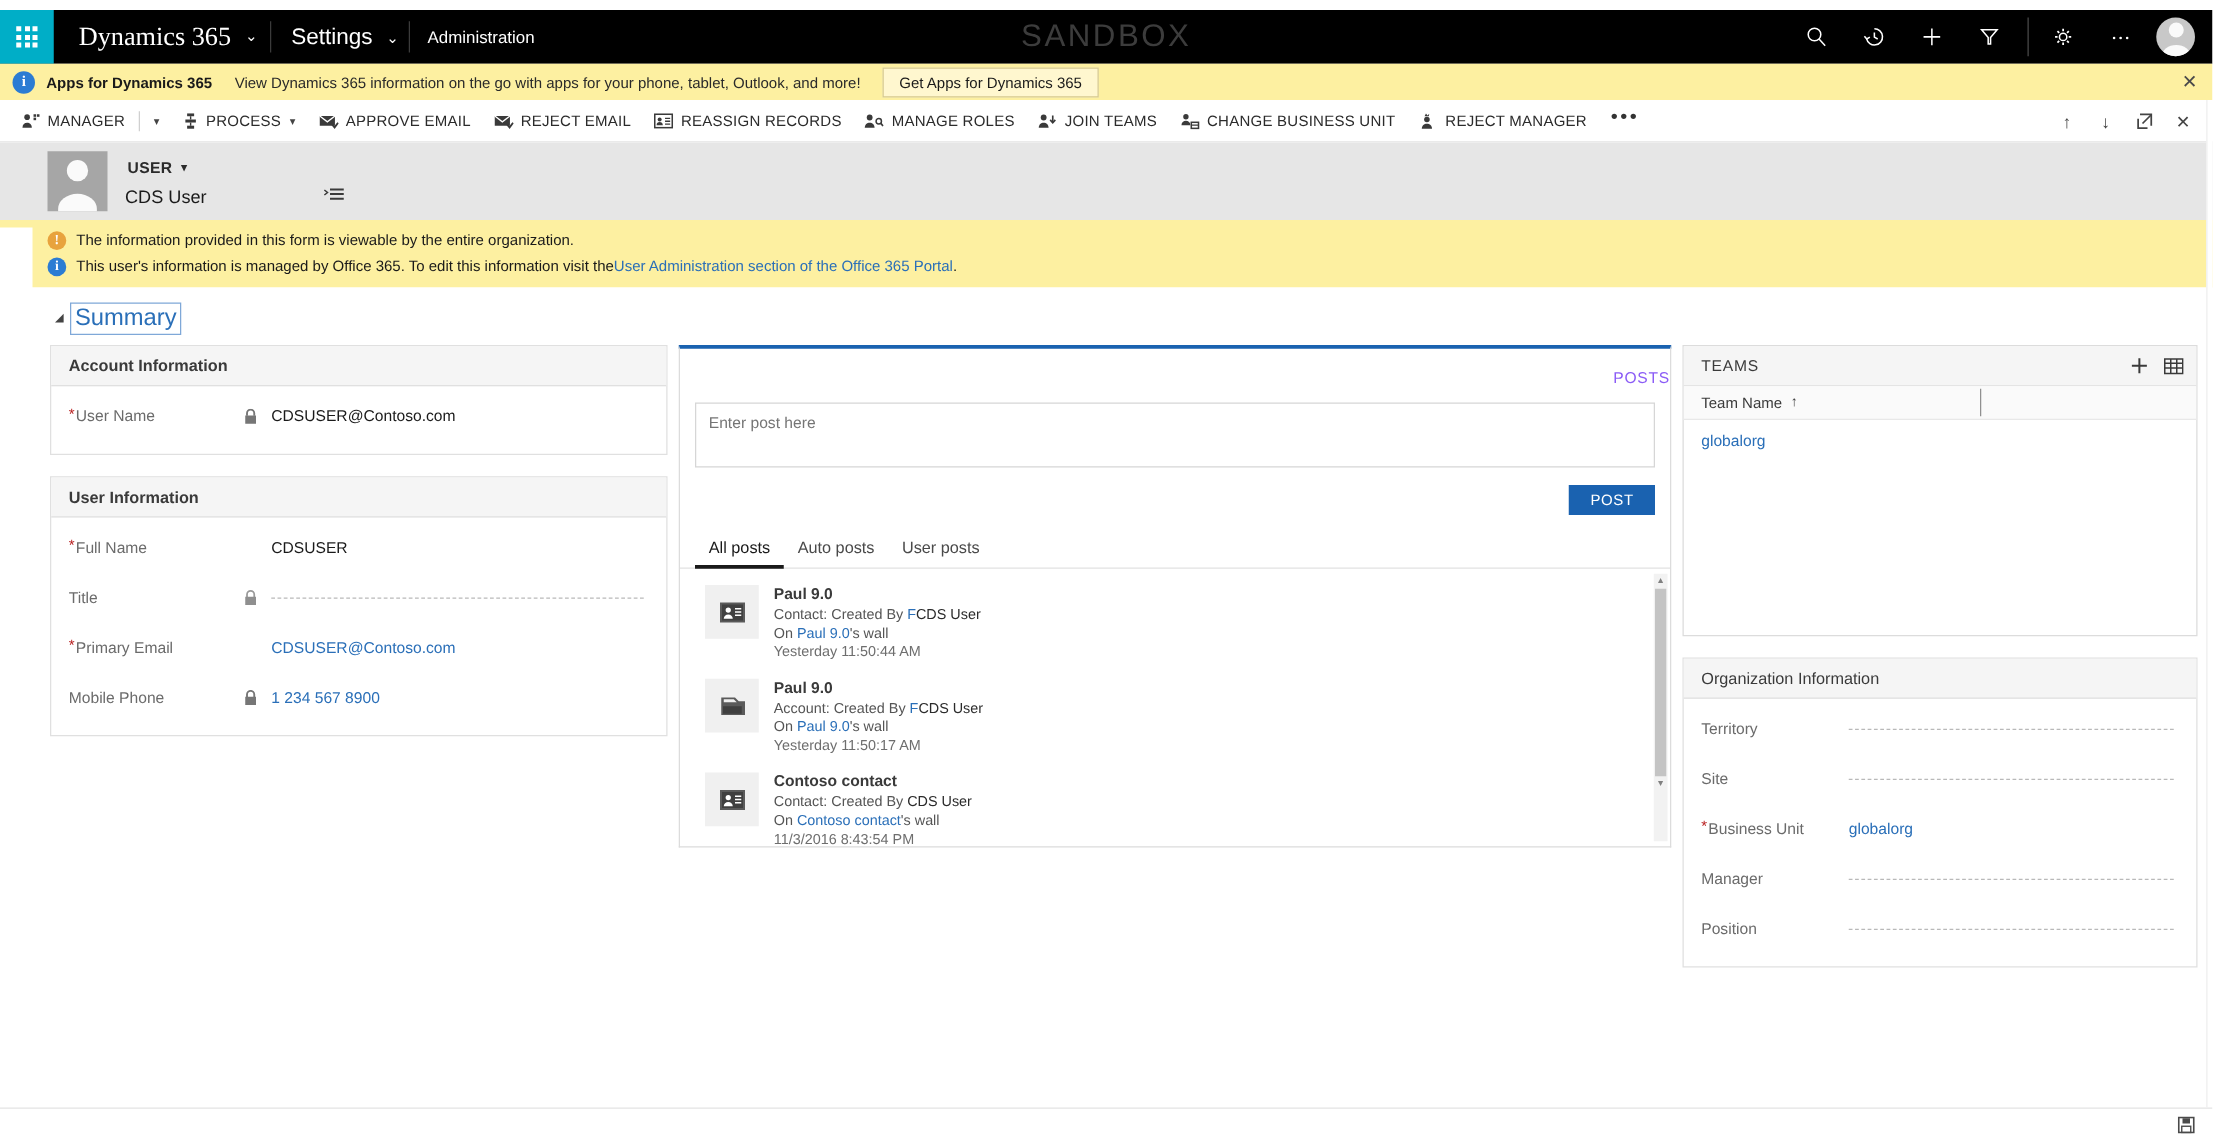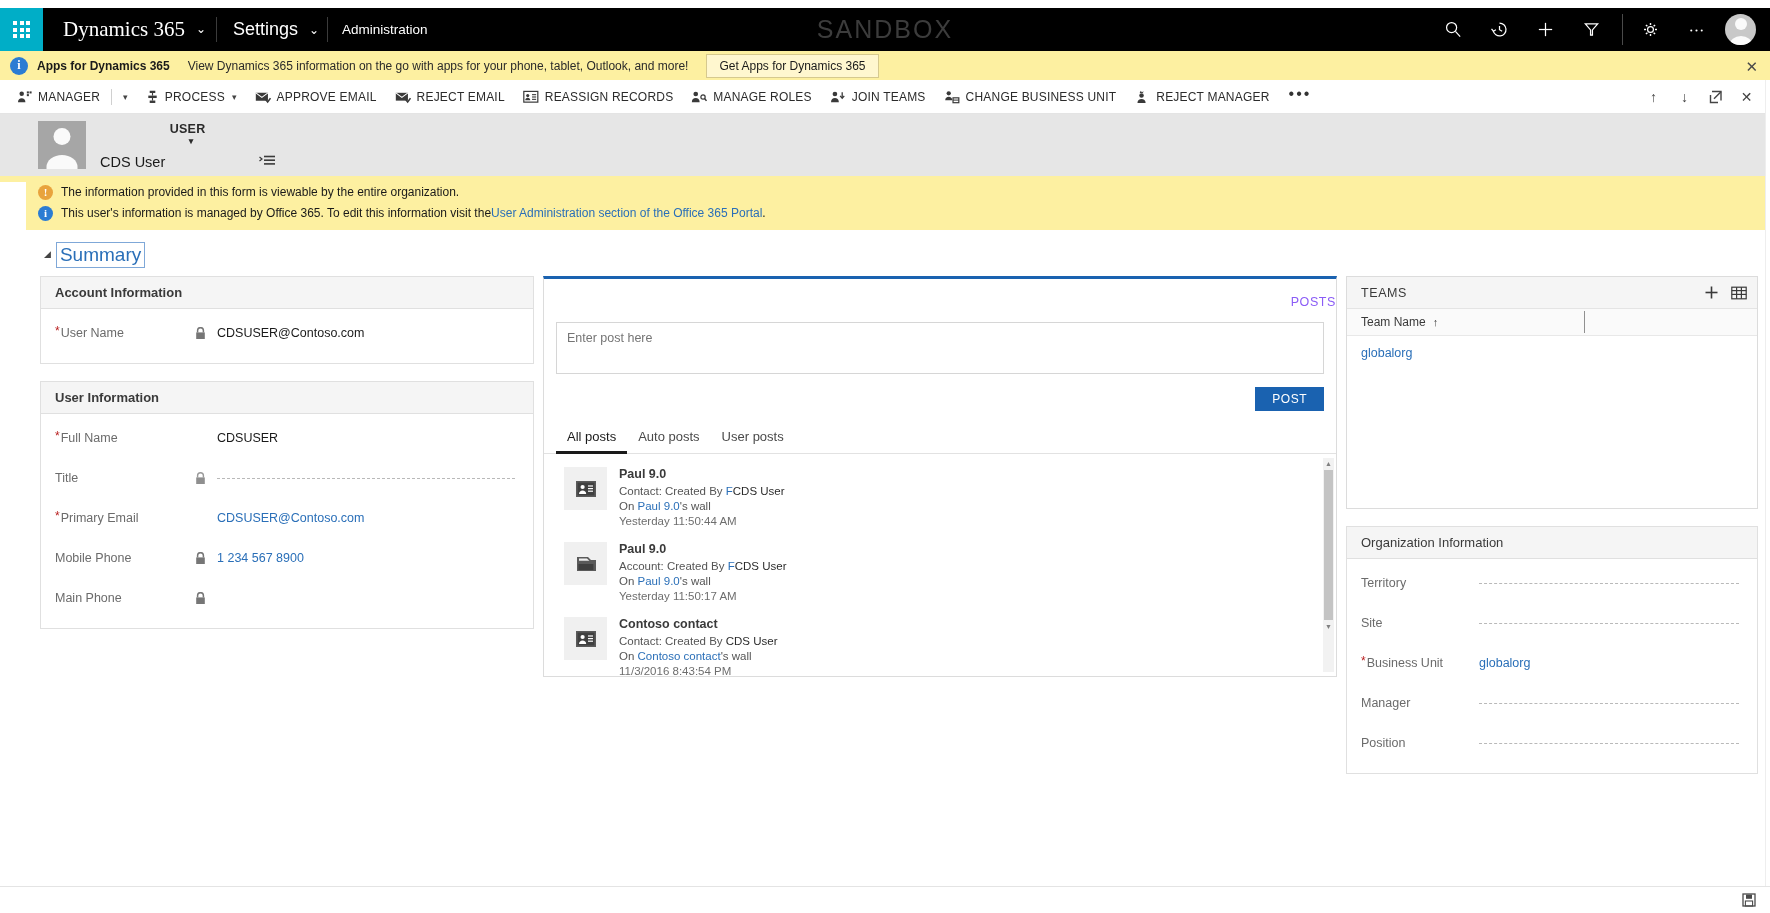--- a/index.html
+++ b/index.html
@@ -124,21 +124,21 @@
     position: absolute; left: 50%; top: 7px; transform: translateX(-50%);
     width: 17px; height: 17px; border-radius: 50%; background: #fafafa;
   }
   .rec-avatar .body {
     position: absolute; left: 50%; bottom: -10px; transform: translateX(-50%);
     width: 31px; height: 24px; border-radius: 50% 50% 0 0; background: #fafafa;
   }
   .rec-meta { margin-left: 14px; display: flex; flex-direction: column; justify-content:center; }
   .rec-type {
     font-size: 12.5px; font-weight: bold; color: #2b2b2b; letter-spacing: .3px;
-    display: flex; align-items: center; cursor: pointer; padding: 2px 5px 2px 2px; flex-direction: column;
+    display: flex; align-items: center; cursor: pointer; padding: 2px 5px 2px 2px;
   }
   .rec-type .tcaret { margin-left: 7px; font-size: 9px; }
   .rec-name-row { display: flex; align-items: flex-end; margin-top: 5px; }
   .rec-name { font-size: 14.5px; color: #1a1a1a; }
   .rec-flyout {
     margin-left: 93px; font-size: 15px; color: #3a3a3a; cursor: pointer;
     line-height: 1; letter-spacing: -1px;
   }
 
   
@@ -629,32 +629,20 @@
             </span>
             <span class="lock-ico">
               <svg width="11" height="13" viewBox="0 0 11 13">
                   <path d="M2.6 5.5V3.6a2.9 2.9 0 0 1 5.8 0v1.9" fill="none" stroke="#767676" stroke-width="1.5"></path>
                   <rect x="1.2" y="5.4" width="8.6" height="6.6" fill="#767676"></rect>
                 </svg>
             </span>
             <span class="field-value link">1 234 567 8900</span>
           </div>
 
-          <div class="field">
-            <span class="field-label">
-              <span>Main Phone</span>
-            </span>
-            <span class="lock-ico">
-              <svg width="11" height="13" viewBox="0 0 11 13">
-                  <path d="M2.6 5.5V3.6a2.9 2.9 0 0 1 5.8 0v1.9" fill="none" stroke="#767676" stroke-width="1.5"></path>
-                  <rect x="1.2" y="5.4" width="8.6" height="6.6" fill="#767676"></rect>
-                </svg>
-            </span>
-            <span class="field-value"></span>
-          </div>
 
         </div>
       </div>
     </div>
 
     <div class="col-mid">
       <div class="posts-pane">
         <div class="posts-title">POSTS</div>
         <div class="post-input-wrap">
           <textarea class="post-input" placeholder="Enter post here" style=""></textarea>

